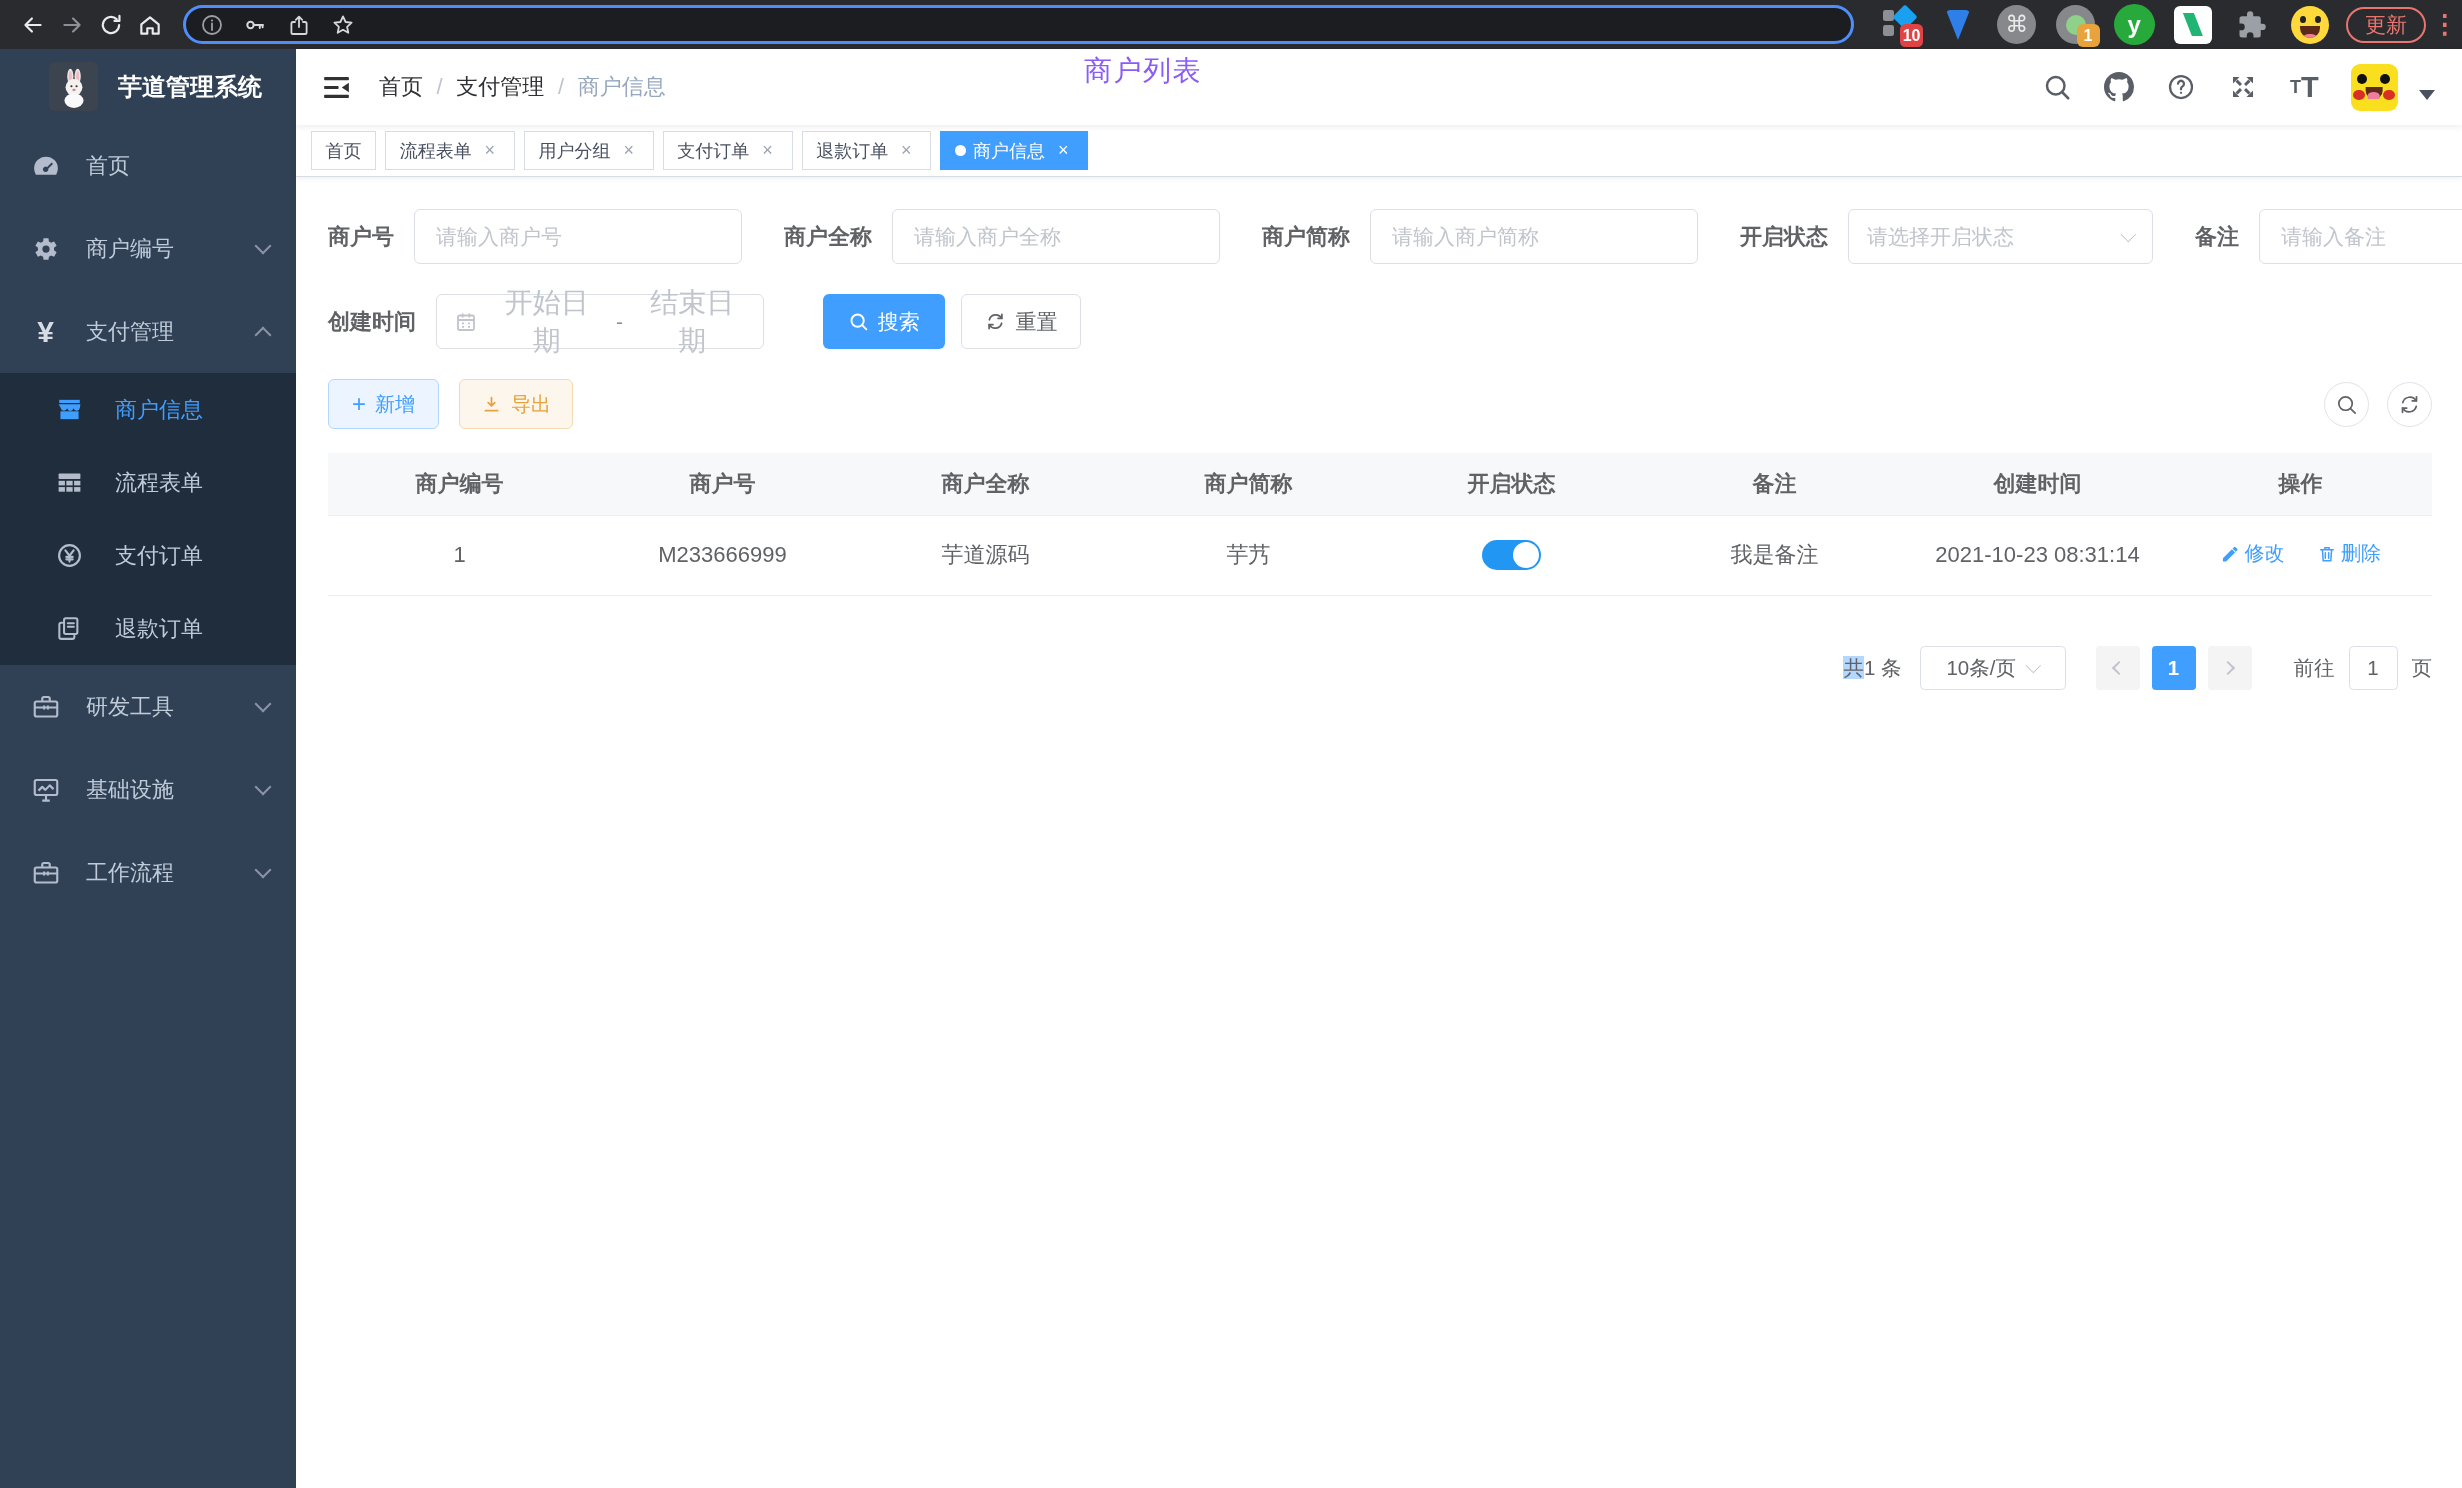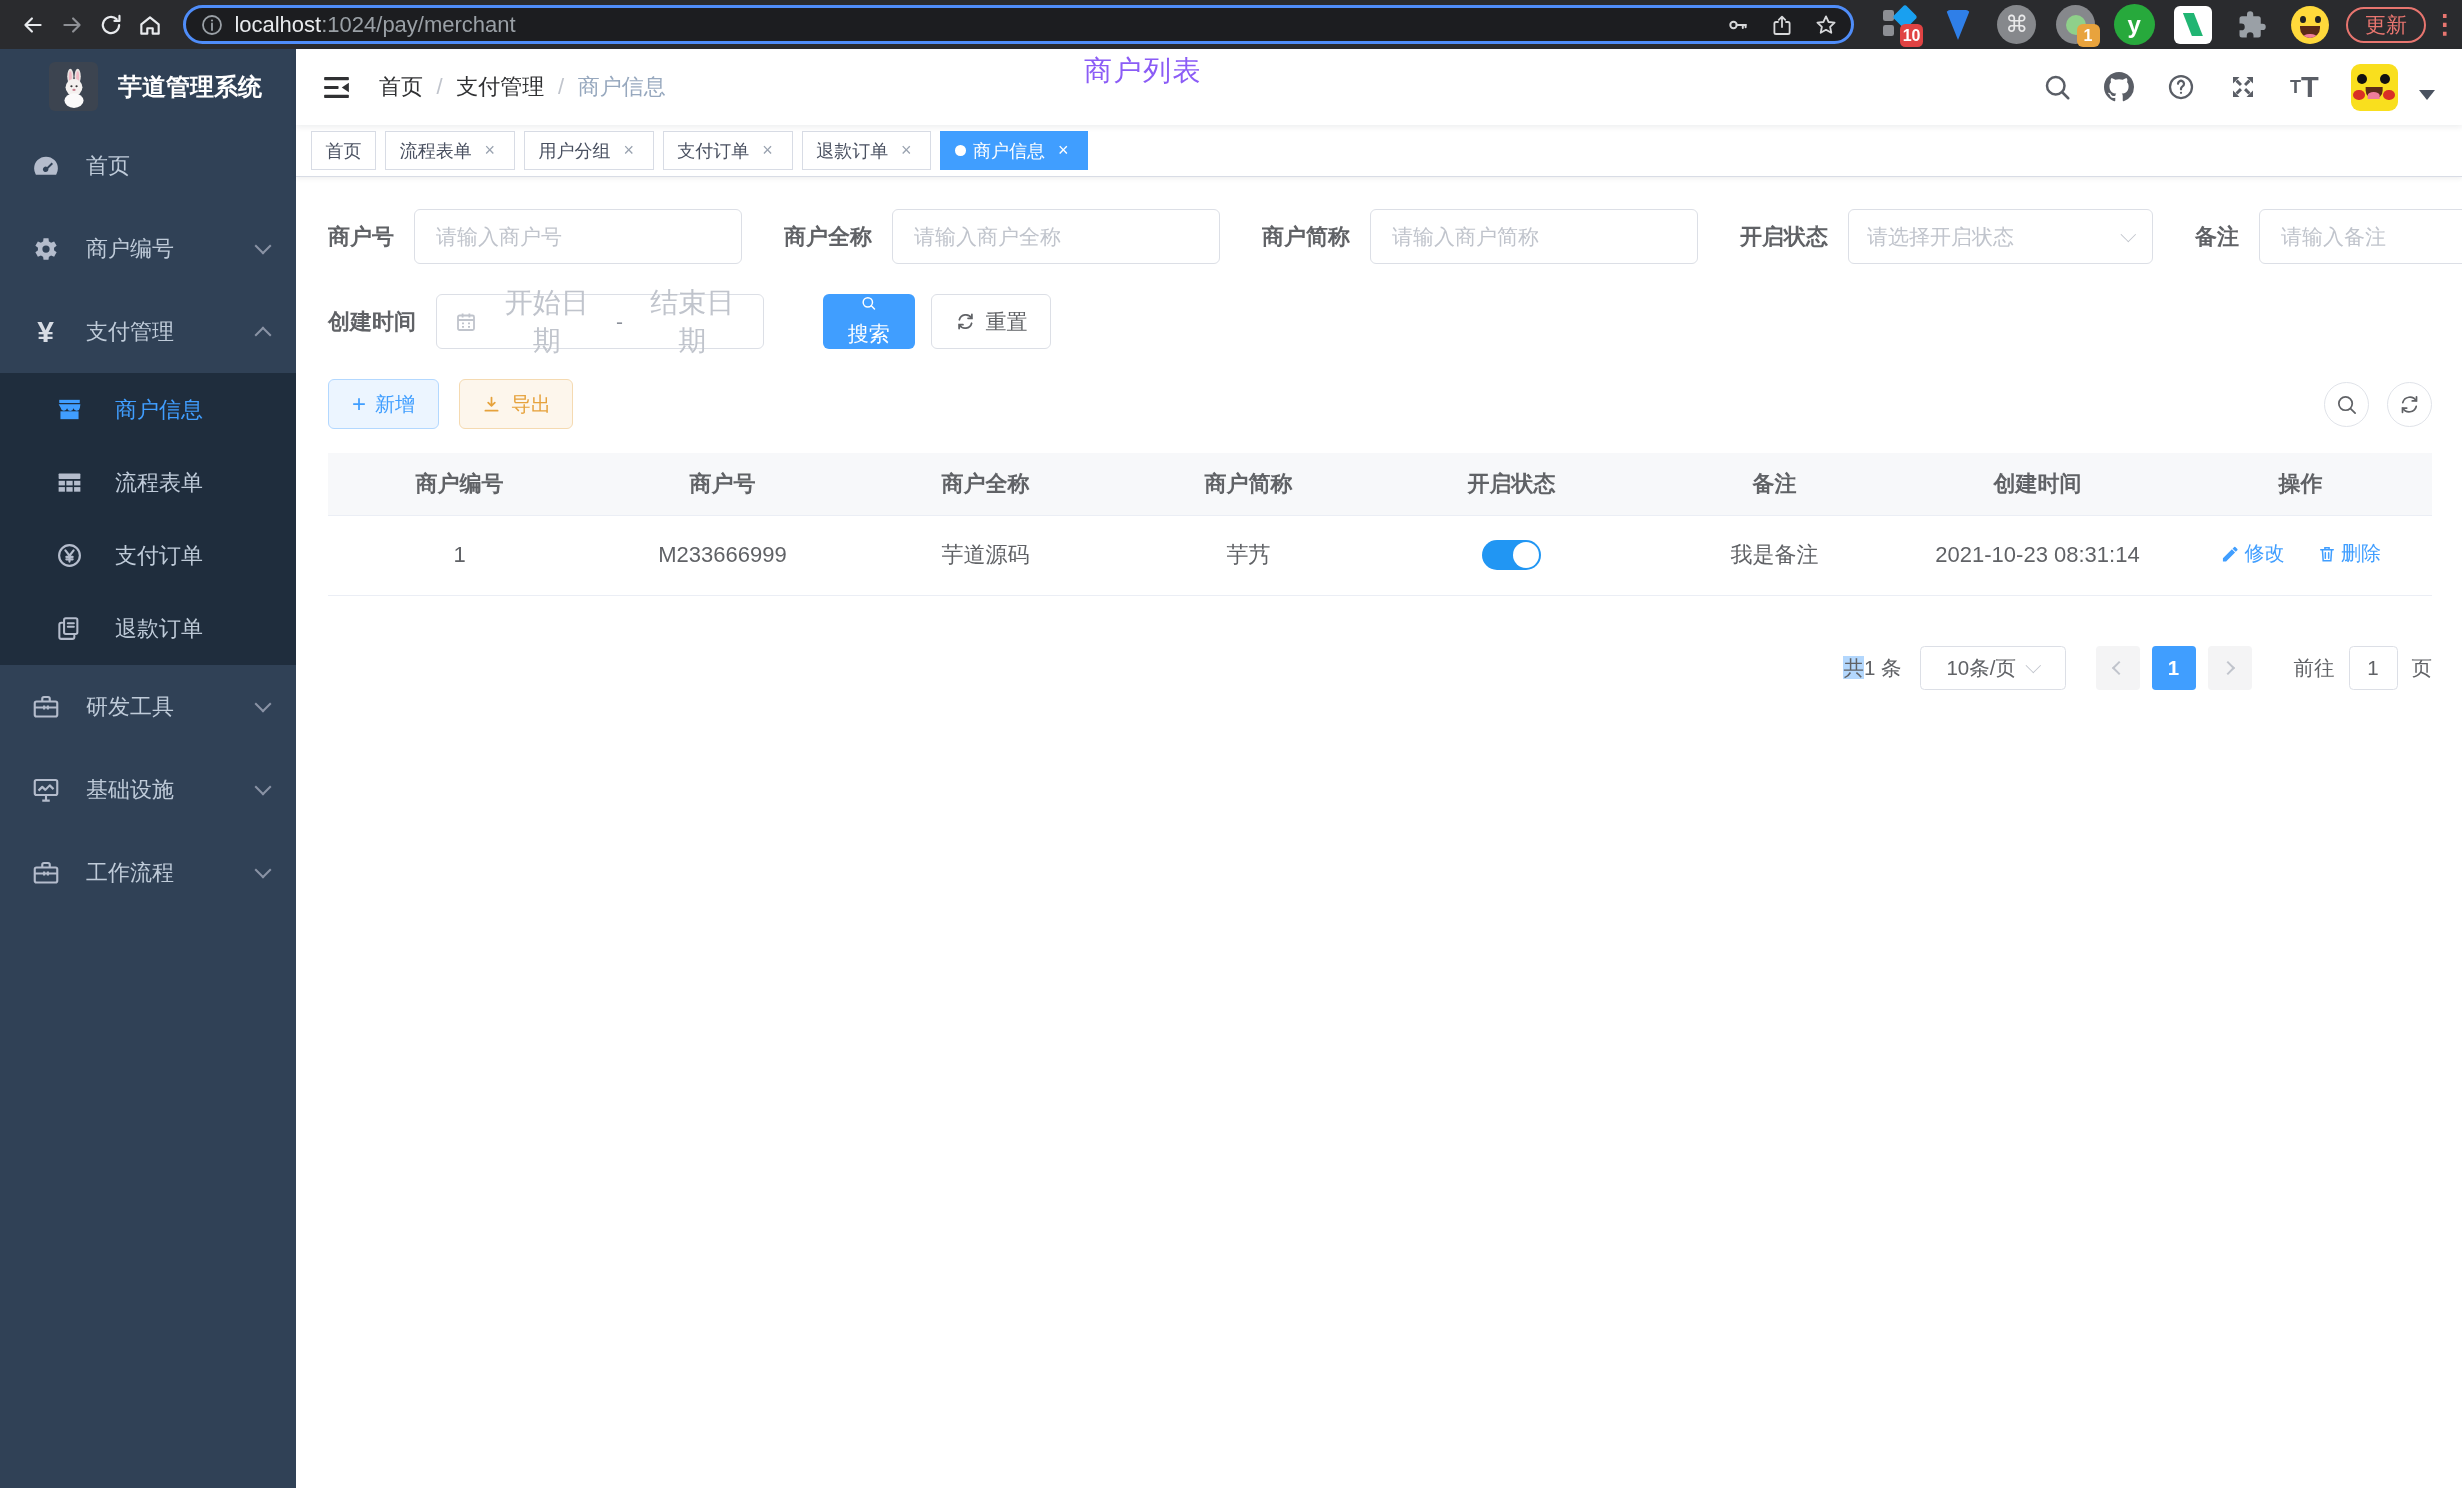--- a/index.html
+++ b/index.html
@@ -108,21 +108,21 @@
   .w430 { width:328px; } .w400 { width:305px; }
   .f-select { width:305px; height:55px; border:1.5px solid #dcdfe6; border-radius:6px; display:flex; align-items:center; padding:0 18px; cursor:pointer; }
   .f-select .sel-ph { flex:1; font-size:21px; color:#c0c4cc; }
   .sel-caret { width:10.6px; height:10.6px; border-right:1.9px solid #c0c4cc; border-bottom:1.9px solid #c0c4cc; transform:rotate(45deg); margin-top:-5.3px; }
   .date-range { width:328px; height:55px; border:1.5px solid #dcdfe6; border-radius:6px; display:flex; align-items:center; padding:0 16.7px; gap:15px; cursor:pointer; }
   .date-range svg { width:24px; height:24px; flex:0 0 auto; }
   .date-ph { font-size:28px; color:#c0c4cc; flex:1; text-align:center; }
   .date-sep { font-size:21px; color:#8a8f99; }
   .btn { display:inline-flex; align-items:center; justify-content:center; border-radius:6px; cursor:pointer; font-size:21px; gap:9px; border:1.5px solid transparent; }
   .btn svg { width:21px; height:21px; }
-  .btn-search { height:55px; padding:0 24px; background:#409eff; color:#fff; margin-left:16.7px;flex-direction:column; }
+  .btn-search { height:55px; padding:0 24px; background:#409eff; color:#fff; margin-left:16.7px; }
   .btn-reset { height:55px; padding:0 23px; background:#fff; border-color:#dcdfe6; color:#606266; margin-left:16.7px; }
   .toolbar-row { display:flex; align-items:center; margin-bottom:24px; }
   .btn-add { height:50px; padding:0 23px; background:#ecf5ff; border-color:#b3d8ff; color:#409eff; font-size:20px; }
   .btn-add .plus::before { content:"+"; font-size:24px; line-height:1; }
   .btn-export { height:50px; padding:0 21px; background:#fdf6ec; border-color:#f5dab1; color:#e6a23c; font-size:20px; margin-left:20px; }
   .right-tools { margin-left:auto; display:flex; gap:18px; }
   .circle-tool { width:45px; height:45px; border-radius:50%; border:1.5px solid #e0e3e9; background:#fff; display:flex; align-items:center; justify-content:center; cursor:pointer; }
   .circle-tool svg { width:23px; height:23px; }
 
   
@@ -174,21 +174,20 @@
         <path d="M4 11.5 12 5l8 6.5V20h-5.5v-5h-5v5H4z"></path>
       </svg>
   </div>
 
   <div class="url-bar">
     <svg class="url-info" viewBox="0 0 24 24" fill="none" stroke="#9aa0a6" stroke-width="1.8">
         <circle cx="12" cy="12" r="9"></circle>
         <path d="M12 10.5V17" stroke-linecap="round"></path>
         <circle cx="12" cy="7.5" r="1.1" fill="#9aa0a6" stroke="none"></circle>
       </svg>
-    <div class="url-text"><span class="url-host">localhost</span><span class="url-path">:1024/pay/merchant</span></div>
     <div class="url-tools">
       <svg viewBox="0 0 24 24" fill="none" stroke="#d7d8da" stroke-width="2" stroke-linecap="round">
           <circle cx="7.5" cy="12" r="3.2"></circle>
           <path d="M10.7 12H20M16.8 12v3.1M19.6 12v2.3"></path>
         </svg>
       <svg viewBox="0 0 24 24" fill="none" stroke="#d7d8da" stroke-width="1.8" stroke-linecap="round" stroke-linejoin="round">
           <path d="M12 14V3.8M8.8 6.8 12 3.6l3.2 3.2"></path>
           <path d="M8 9H6a1.6 1.6 0 0 0-1.6 1.6v8.8A1.6 1.6 0 0 0 6 21h12a1.6 1.6 0 0 0 1.6-1.6v-8.8A1.6 1.6 0 0 0 18 9h-2"></path>
         </svg>
       <svg viewBox="0 0 24 24" fill="none" stroke="#d7d8da" stroke-width="1.8" stroke-linejoin="round">

